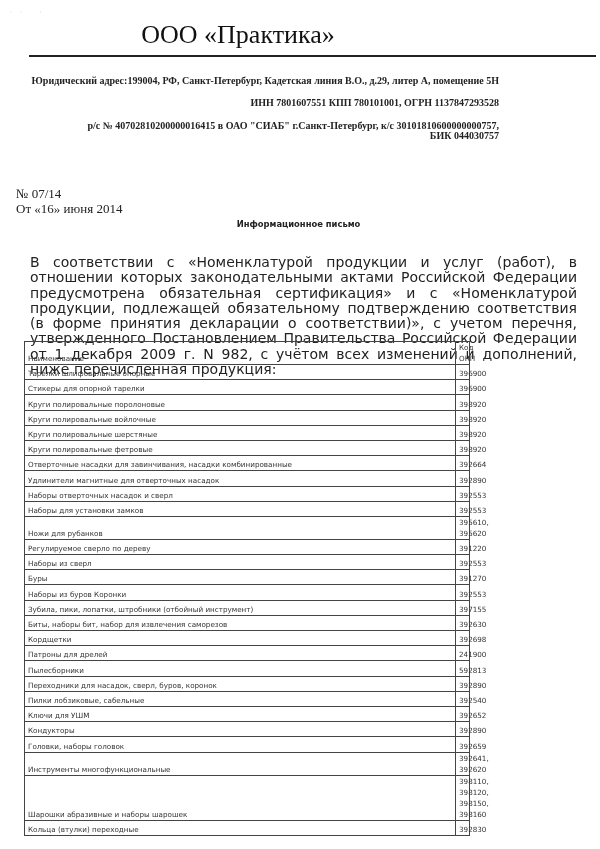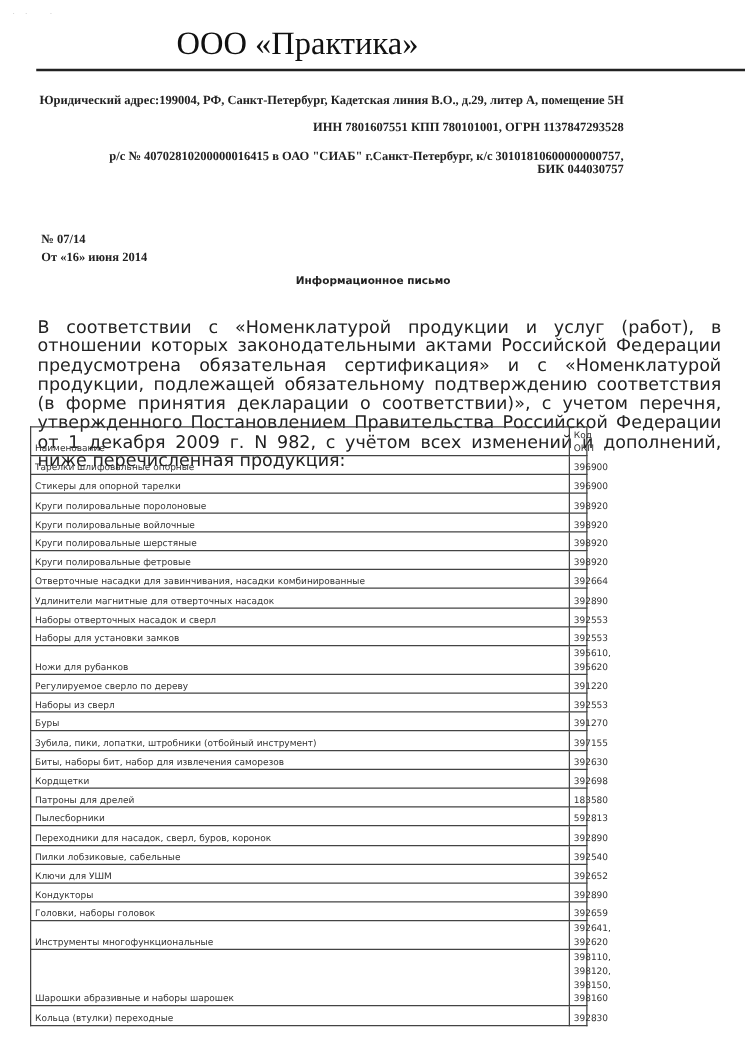--- a/index.html
+++ b/index.html
@@ -10,21 +10,21 @@
   .corner-marks { position: absolute; left: 10px; top: 8px; font-size: 6px; color: #bbb; font-family: "DejaVu Sans", sans-serif; letter-spacing: 8px; }
   .company-title {
     position: absolute; left: 0; width: 476px; top: 20px; text-align: center;
     font-family: "Liberation Serif", serif; font-size: 26px; color: #111;
   }
   .header-rule { position: absolute; left: 29px; width: 567px; top: 55px; height: 2px; background: #222; }
   .req {
     position: absolute; left: 0; width: 499px; text-align: right;
     font-family: "Liberation Serif", serif; font-weight: bold; font-size: 10px; color: #222;
   }
-  .meta { position: absolute; left: 33px; font-family: "Liberation Serif", serif; font-weight: bold; font-size: 10px; color: #222; }
+  .meta { position: absolute; left: 16px; font-family: "Liberation Serif", serif; font-weight: normal; font-size: 13px; color: #222; }
   .letter-title {
     position: absolute; left: 0; width: 597px; top: 219px; text-align: center;
     font-family: "DejaVu Sans", sans-serif; font-weight: bold; font-size: 8.4px; color: #222;
   }
   .intro {
     position: absolute; left: 30px; width: 547px; top: 255px;
     font-family: "DejaVu Sans", sans-serif; font-size: 14px; line-height: 15.3px; color: #222;
     text-align: justify; text-align-last: left;
   }
   table.products {
@@ -117,34 +117,38 @@
       </tr>
       <tr>
         <td class="name">Наборы из сверл</td>
         <td class="code">392553</td>
       </tr>
       <tr>
         <td class="name">Буры</td>
         <td class="code">391270</td>
       </tr>
       <tr>
+        <td class="name">Наборы из буров Коронки</td>
+        <td class="code">392553</td>
+      </tr>
+      <tr>
         <td class="name">Зубила,  пики, лопатки, штробники (отбойный инструмент)</td>
         <td class="code">397155</td>
       </tr>
       <tr>
         <td class="name">Биты, наборы бит, набор для извлечения саморезов</td>
         <td class="code">392630</td>
       </tr>
       <tr>
         <td class="name">Кордщетки</td>
         <td class="code">392698</td>
       </tr>
       <tr>
         <td class="name">Патроны для дрелей</td>
-        <td class="code">183580</td>
+        <td class="code">241900</td>
       </tr>
       <tr>
         <td class="name">Пылесборники</td>
         <td class="code">592813</td>
       </tr>
       <tr>
         <td class="name">Переходники для насадок, сверл, буров, коронок</td>
         <td class="code">392890</td>
       </tr>
       <tr>

